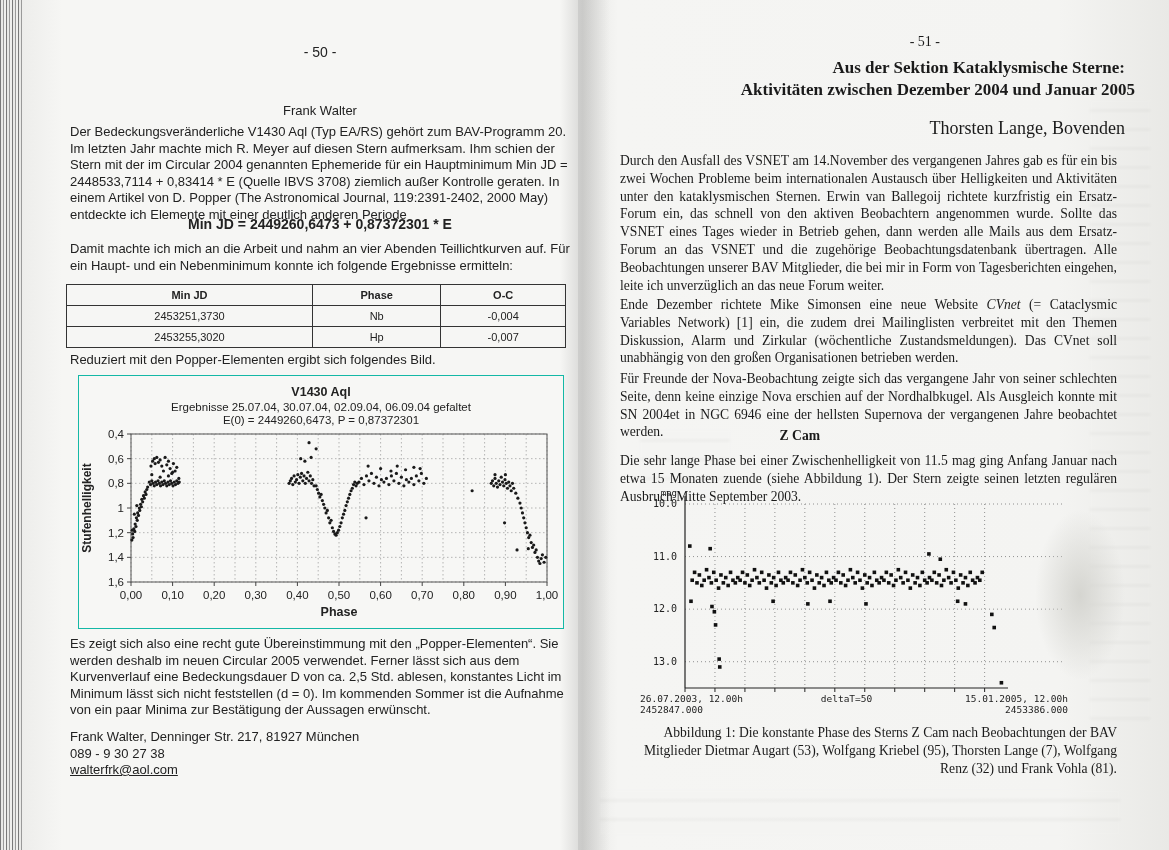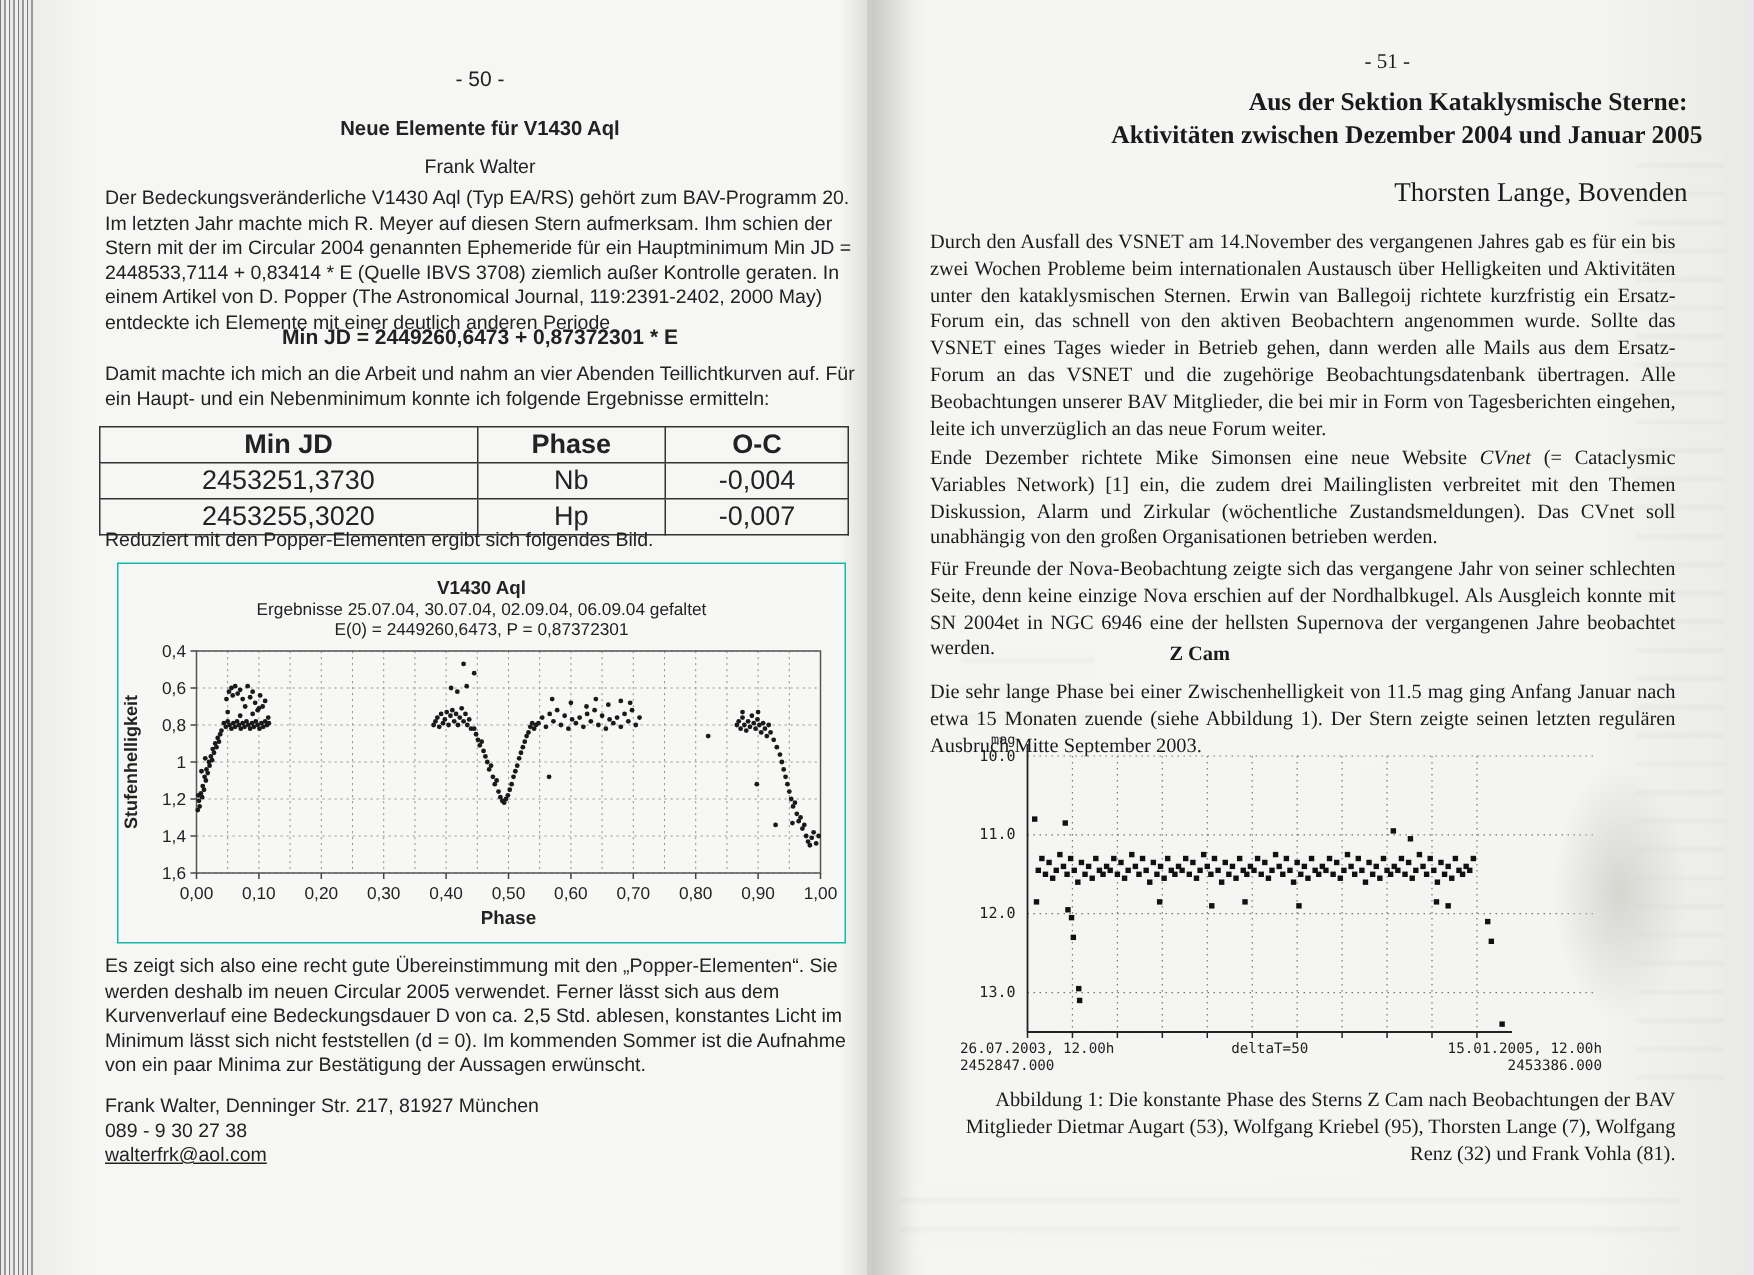--- a/index.html
+++ b/index.html
@@ -1,16 +1,16 @@
 <!DOCTYPE html>
 <html><head>
 <meta charset="utf-8">
 <style>
   html,body{margin:0;padding:0;}
-  #scan{position:relative;width:1169px;height:850px;background:#f0abfc;overflow:hidden;
+  #scan{position:relative;width:1169px;height:850px;background:#a3a3a3;overflow:hidden;
         font-family:"Liberation Sans",sans-serif;color:#1c1c1c;}
   
   #binding{position:absolute;left:0;top:0;width:22px;height:850px;
     background:repeating-linear-gradient(90deg,#7a7a7a 0 1px,#e9e9e7 1px 3px,#9a9a9a 3px 4px,#f0f0ee 4px 6px);}
   #page-left{position:absolute;left:22px;top:0;width:556px;height:850px;
     background:linear-gradient(90deg,#ededeb,#f6f6f4 40px);}
   #page-right{position:absolute;left:578px;top:0;width:591px;height:850px;
     background:linear-gradient(90deg,#e3e3e1 0,#f5f5f3 40px,#f4f4f2 480px,#e9e9e6 100%);}
   #gutter{position:absolute;left:560px;top:0;width:50px;height:850px;
     background:linear-gradient(90deg,rgba(0,0,0,0) 0,rgba(80,80,80,.18) 45%,rgba(0,0,0,0) 100%);}
@@ -18,21 +18,21 @@
     background:repeating-linear-gradient(#f4f4f2 0 9px,#b9b9b5 9px 12px,#f4f4f2 12px 19px);}
   #smudge{position:absolute;left:1035px;top:510px;width:90px;height:170px;border-radius:50%;
     background:radial-gradient(closest-side,rgba(210,210,205,.9),rgba(210,210,205,0));}
   .abs{position:absolute;}
   
   .lp{font-family:"Liberation Sans",sans-serif;color:#222;}
   .lp-body{font-size:13px;line-height:16.5px;}
   .center{text-align:center;}
   .bold{font-weight:bold;}
   
-  table.minjd{border-collapse:collapse;width:500px;font-size:18px;border-radius:20px;}
+  table.minjd{border-collapse:collapse;width:500px;font-size:11px;border-radius:20px;}
   table.minjd td,table.minjd th{border:1px solid #333;padding:1px 4px;text-align:center;height:18px;}
   
   #lchart-box{position:absolute;left:78px;top:375px;width:484px;height:252px;
     border:1px solid #14b8a6;background:#f7f7f5;}
   
   .rp{font-family:"Liberation Serif",serif;color:#1a1a1a;text-align:right;}
   .rp-body{font-size:13.6px;line-height:17.8px;text-align:justify;}
   .underline{text-decoration:underline;}
   svg text{font-family:"Liberation Sans",sans-serif;}
   svg.rsvg text{font-family:"DejaVu Sans Mono","Liberation Mono",monospace;}
@@ -44,21 +44,20 @@
   <div id="binding"></div>
   <div id="page-left"></div>
   <div id="page-right"></div>
   <div id="gutter"></div>
   <div class="ghost" style="left:640px;top:430px;width:90px;height:60px;"></div>
   <div class="ghost" style="left:1090px;top:100px;width:60px;height:620px;"></div>
   <div class="ghost" style="left:600px;top:790px;width:520px;height:45px;"></div>
 
   <div class="abs lp center" style="left:250px;top:44px;width:140px;font-size:14px;">- 50 -</div>
 
-  <div class="abs lp center bold" style="left:70px;top:78px;width:500px;font-size:13.5px;">Neue Elemente für V1430 Aql</div>
   <div class="abs lp center" style="left:70px;top:103px;width:500px;font-size:13px;">Frank Walter</div>
 
   <div class="abs lp lp-body" style="left:70px;top:124px;width:502px;">Der Bedeckungsveränderliche V1430 Aql (Typ EA/RS) gehört zum BAV-Programm 20. Im letzten Jahr machte mich R. Meyer auf diesen Stern aufmerksam. Ihm schien der Stern mit der im Circular 2004 genannten Ephemeride für ein Hauptminimum Min JD = 2448533,7114 + 0,83414 * E  (Quelle IBVS 3708) ziemlich außer Kontrolle geraten. In einem Artikel von D. Popper (The Astronomical Journal, 119:2391-2402, 2000 May) entdeckte ich Elemente mit einer deutlich anderen Periode</div>
 
   <div class="abs lp center bold" style="left:70px;top:216px;width:500px;font-size:14px;">Min JD = 2449260,6473 + 0,87372301 * E</div>
 
   <div class="abs lp lp-body" style="left:70px;top:241px;width:502px;">Damit machte ich mich an die Arbeit und nahm an vier Abenden Teillichtkurven auf. Für ein Haupt- und ein Nebenminimum konnte ich folgende Ergebnisse ermitteln:</div>
 
   <div class="abs" style="left:66px;top:284px;">
     <table class="minjd lp">

